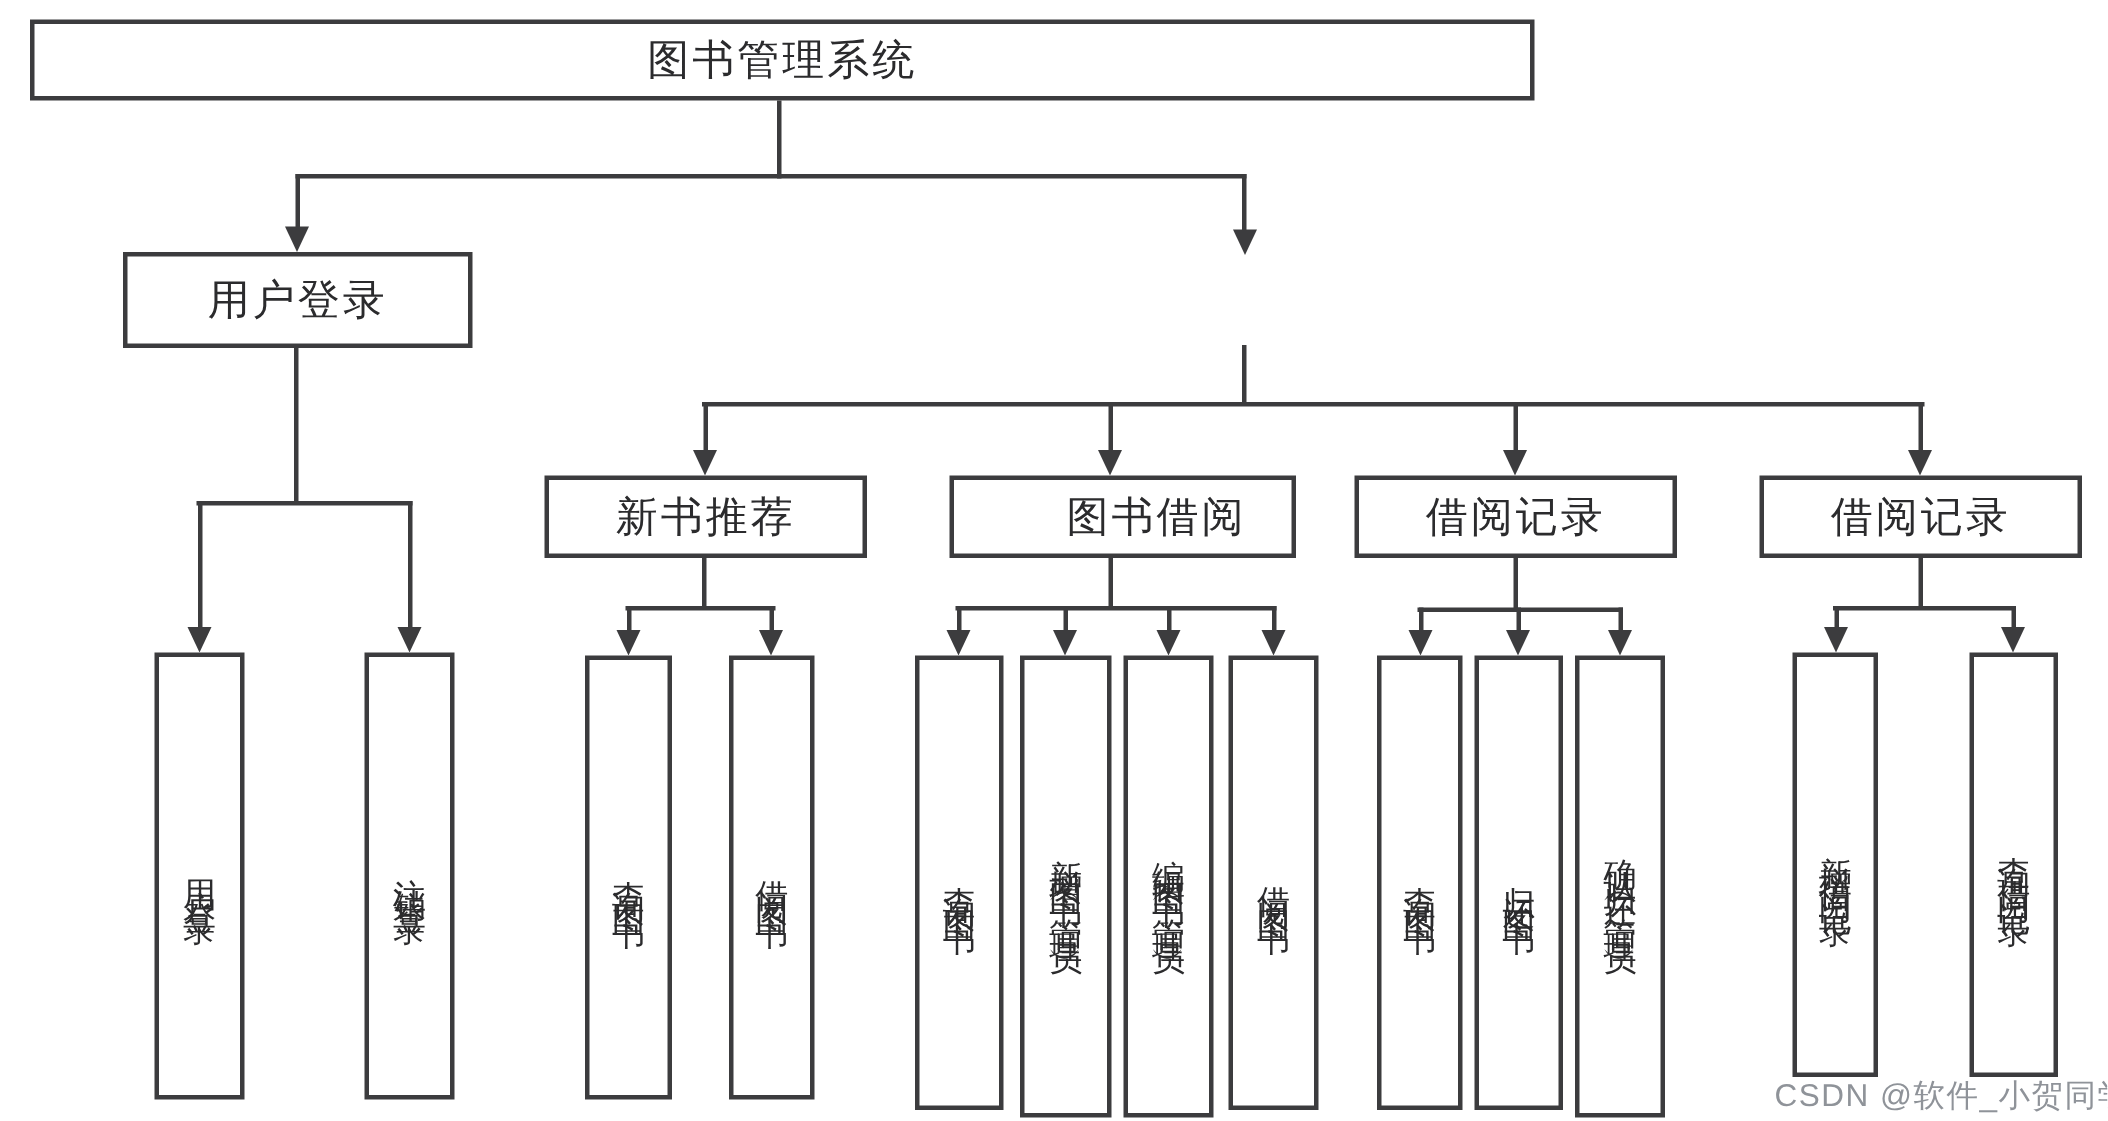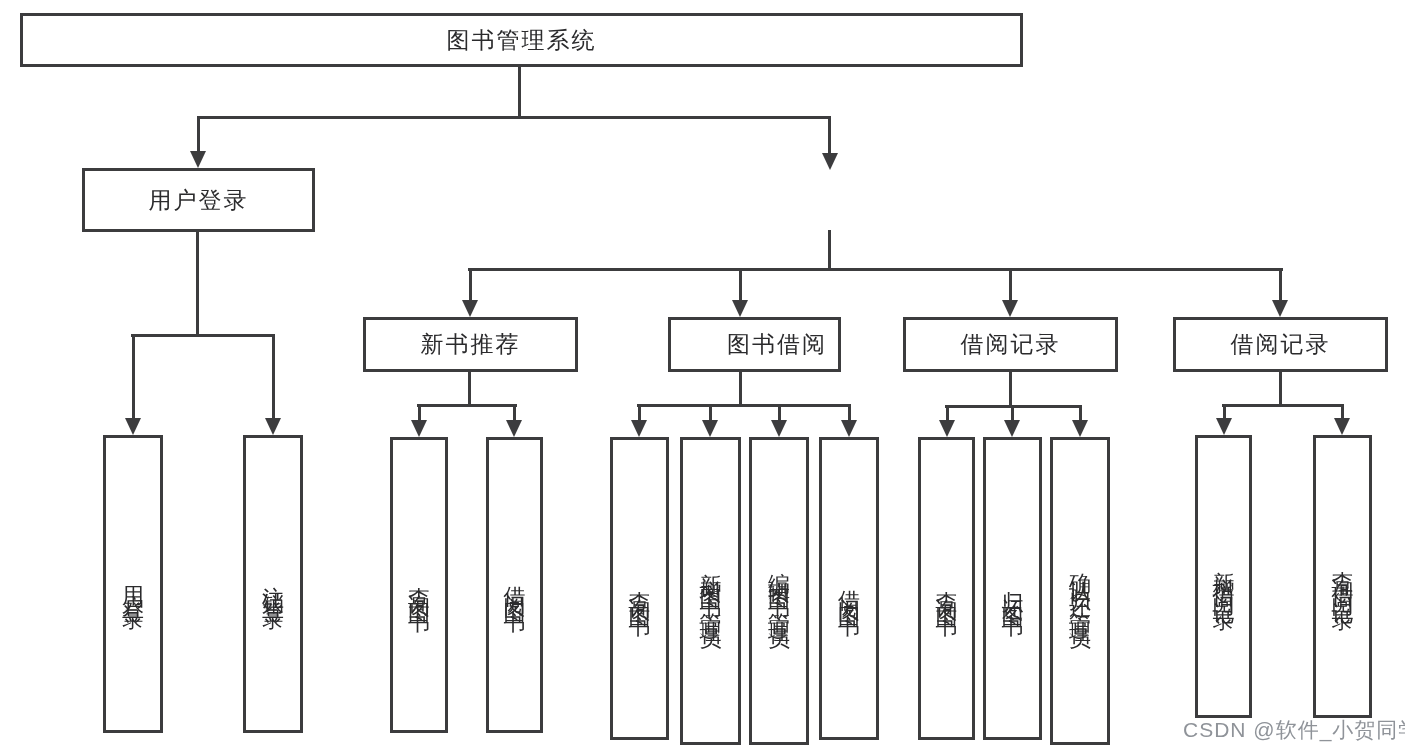--- a/index.html
+++ b/index.html
@@ -12,21 +12,21 @@
   .canvas{
     position:relative;width:1405px;height:747px;overflow:hidden;
     background:var(--background);
     font-family:"Liberation Sans",sans-serif;
     color:var(--text);
   }
   .node{
     position:absolute;box-sizing:border-box;background:#fff;
     border:3px solid var(--line);
     display:flex;align-items:center;justify-content:center;
-    font-size:23px;letter-spacing:2px;white-space:nowrap;
+    font-size:28px;letter-spacing:2px;white-space:nowrap;
   }
   .leaf{
     position:absolute;box-sizing:border-box;background:#fff;
     border:3px solid var(--line);
     display:flex;align-items:center;justify-content:center;
     font-size:22px;
   }
   .leaf span{
     writing-mode:vertical-rl;text-orientation:mixed;
     letter-spacing:8px;line-height:1;
@@ -77,21 +77,21 @@
   <div class="v" style="left:739px;top:268px;height:34px;"></div>
   <div class="ah" style="left:732px;top:300px;"></div>
   <div class="v" style="left:1009px;top:268px;height:34px;"></div>
   <div class="ah" style="left:1002px;top:300px;"></div>
   <div class="v" style="left:1279px;top:268px;height:34px;"></div>
   <div class="ah" style="left:1272px;top:300px;"></div>
 
   <div class="node" style="left:363px;top:317px;width:215px;height:55px;">
     <span>新书推荐</span>
   </div>
-  <div class="node" style="left:668px;top:317px;width:173px;height:55px;padding-left:45px;">
+  <div class="node" style="left:633px;top:317px;width:231px;height:55px;padding-left:45px;">
     <span>图书借阅</span>
   </div>
   <div class="node" style="left:903px;top:317px;width:215px;height:55px;">
     <span>借阅记录</span>
   </div>
   <div class="node" style="left:1173px;top:317px;width:215px;height:55px;">
     <span>借阅记录</span>
   </div>
 
   <div class="v" style="left:468px;top:370px;height:36px;"></div>

